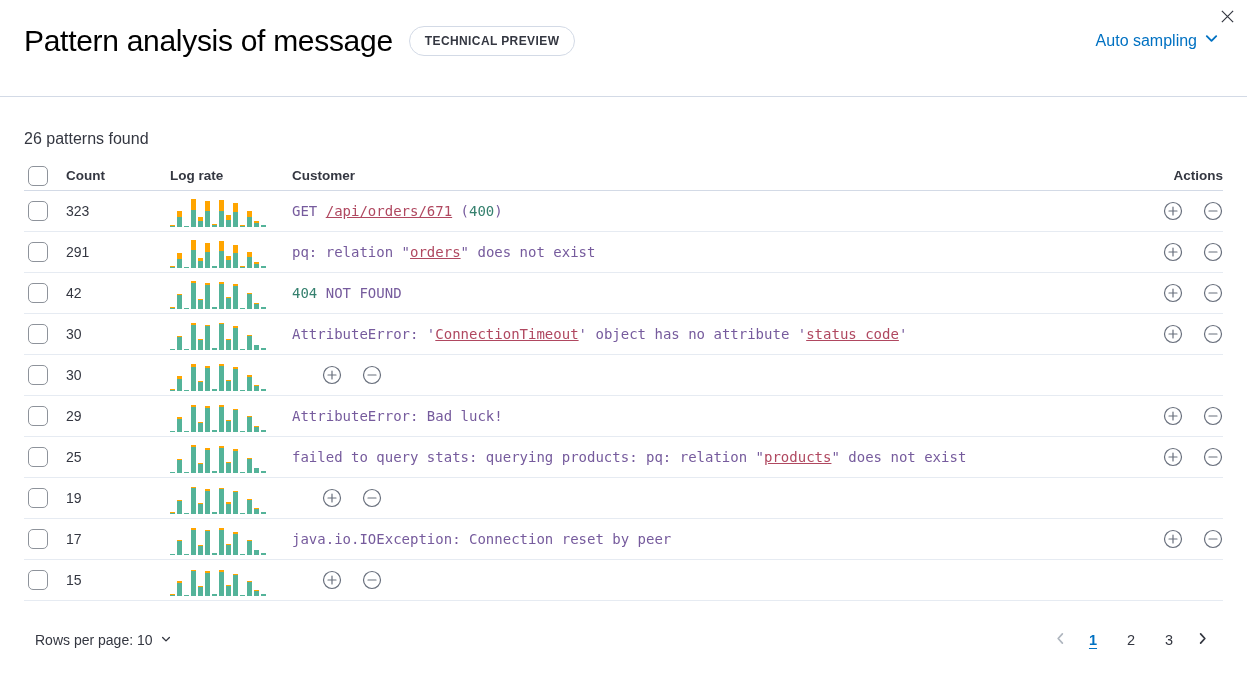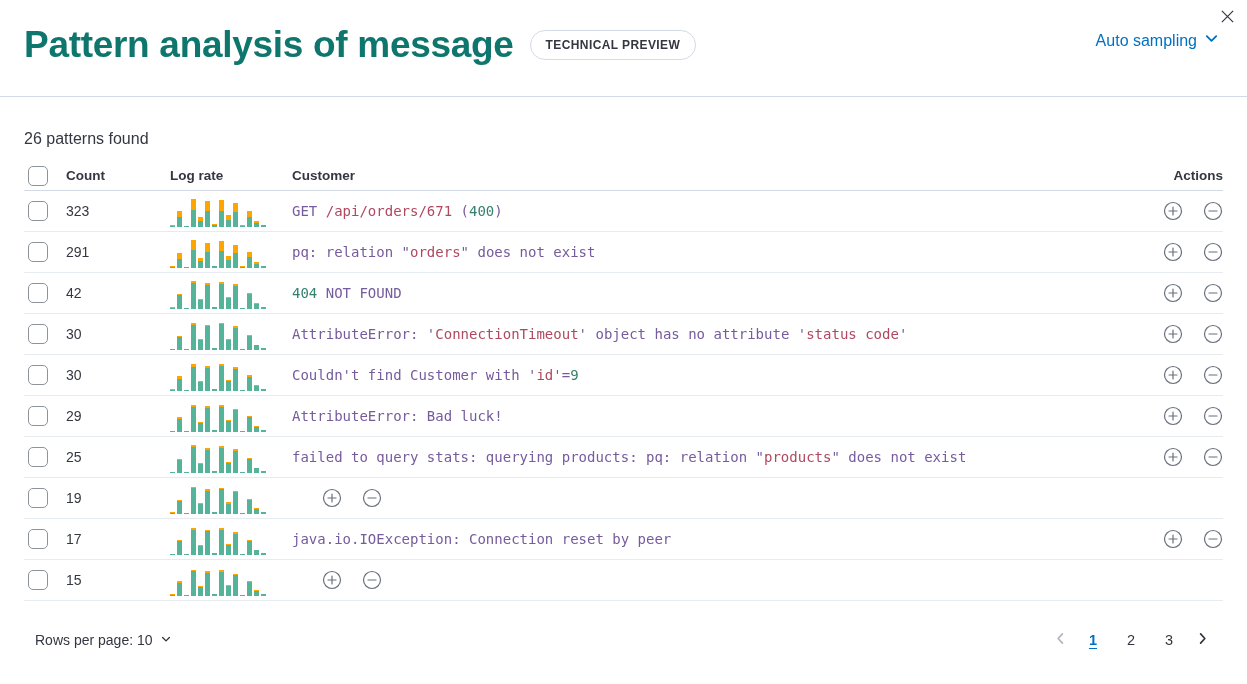--- a/index.html
+++ b/index.html
@@ -3,21 +3,21 @@
 <meta charset="utf-8">
 <style>
   * { margin:0; padding:0; box-sizing:border-box; }
   html,body { width:1247px; height:684px; background:#fff; overflow:hidden; }
   body { font-family:"Liberation Sans", sans-serif; color:#343741; }
   .flyout { position:relative; width:1247px; height:684px; background:#fff; }
 
   
   .flyout-header { position:relative; padding:24px 24px 0 24px; height:97px; border-bottom:1px solid #d3dae6; }
   .title-row { display:flex; align-items:center; gap:16px; }
-  .page-title { font-size:37px; font-weight:700; color:#0f766e; letter-spacing:-0.3px; }
+  .page-title { font-size:30px; font-weight:400; color:#000000; letter-spacing:-0.3px; }
   .badge { display:inline-flex; align-items:center; border:1px solid #d3dae6; border-radius:16px;
            padding:7px 15px; font-size:12px; font-weight:700; letter-spacing:0.4px; color:#343741; background:#fff; }
   .close-btn { position:absolute; top:5px; right:7px; width:26px; height:26px; display:flex;
                align-items:center; justify-content:center; cursor:pointer; background:none; border:none; }
   .sampling { position:absolute; top:31px; right:28px; display:flex; align-items:center; gap:7px;
               color:var(--blue); font-size:16px; cursor:pointer; background:none; border:none;
               font-family:"Liberation Sans", sans-serif; }
 
   
   .content { padding:0 24px; }
@@ -36,21 +36,21 @@
   .count-val { font-size:14px; color:#343741; }
 
   .spark { display:flex; align-items:flex-end; gap:2px; height:31px; width:100px; }
   .spark .bar { width:5px; display:flex; flex-direction:column; justify-content:flex-end; }
   .spark .o { background:var(--orange); }
   .spark .g { background:var(--teal); }
 
   .example { font-family:"DejaVu Sans Mono","Liberation Mono",monospace; font-size:14px; font-weight:500;
              white-space:nowrap; overflow:hidden; }
   .tok-f { color:var(--tok-fixed); }
-  .tok-v { color:var(--tok-var); }
+  .tok-v { color:var(--tok-var);text-decoration:underline; }
   .tok-n { color:var(--tok-num); }
 
   .actions-cell { display:flex; justify-content:flex-end; gap:20px; }
   .icon-btn { background:none; border:none; cursor:pointer; width:20px; height:20px; padding:0; color:#69707d; }
 
   
   .tbl-footer { display:flex; align-items:center; justify-content:space-between; margin-top:27px; padding:0 10px 0 11px; }
   .rows-per-page { display:flex; align-items:center; gap:7px; font-size:14px; color:#343741; cursor:pointer;
                    background:none; border:none; font-family:"Liberation Sans", sans-serif; }
   .pagination { display:flex; align-items:center; gap:10px; }
@@ -496,23 +496,20 @@
               </div>
               <div class="bar">
                 <div class="o" style="height: 1px;"></div>
                 <div class="g" style="height: 5px;"></div>
               </div>
               <div class="bar">
                 <div class="g" style="height: 2px;"></div>
               </div>
             </div>
           </div>
-    <div class="col-ex">
-            <div class="example"><span class="tok-f">Couldn't find Customer with '</span><span class="tok-v">id</span><span class="tok-f">'=</span><span class="tok-n">9</span></div>
-          </div>
     <div class="col-actions actions-cell">
       <button class="icon-btn">
         <span>
           <svg width="20" height="20" viewBox="0 0 20 20">
                   <circle cx="10" cy="10" r="8.5" stroke="currentColor" stroke-width="1.2" fill="none"></circle>
                   <path d="M10 6 V14 M6 10 H14" stroke="currentColor" stroke-width="1.2" stroke-linecap="round"></path>
                 </svg>
         </span>
       </button>
       <button class="icon-btn">

